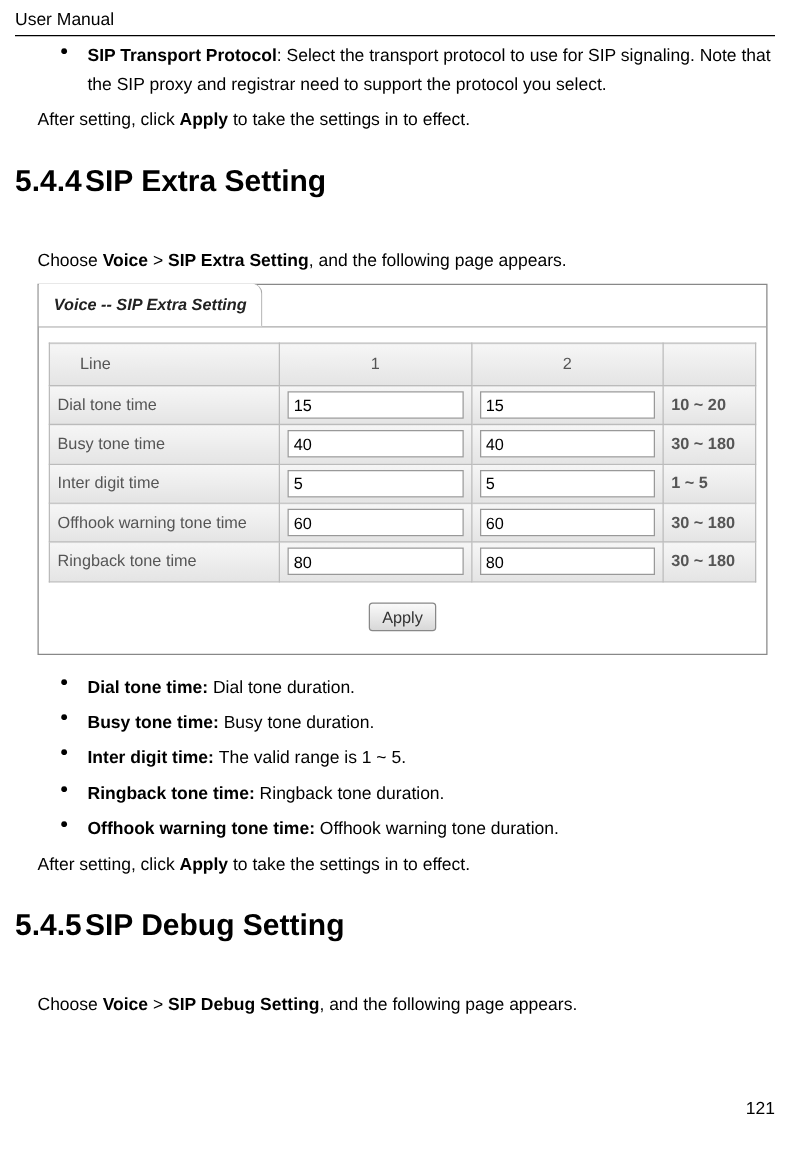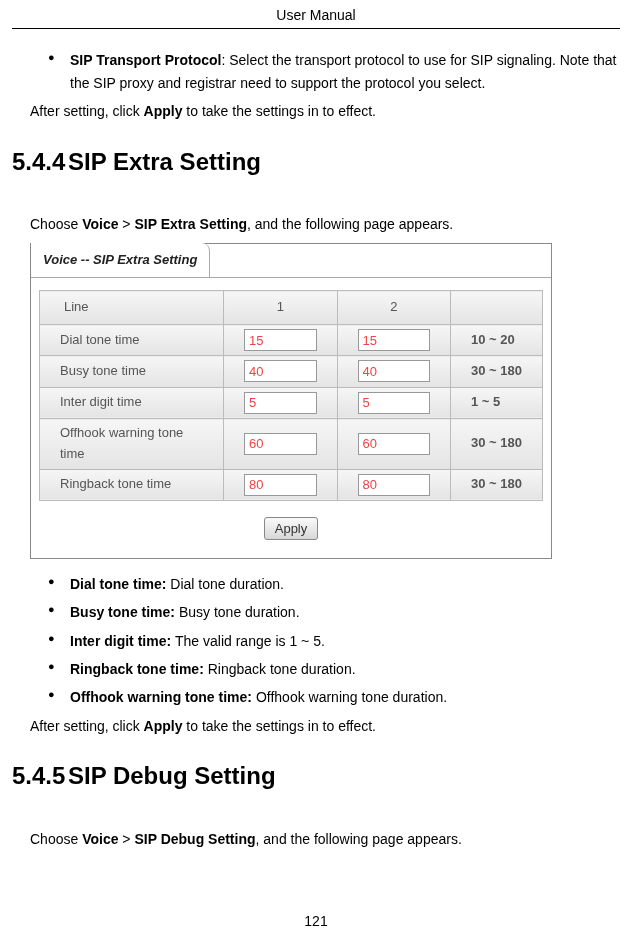--- a/index.html
+++ b/index.html
@@ -7,23 +7,22 @@
       font-family: Arial, Helvetica, sans-serif;
       font-size: 14px;
       color: #000;
       background: #fff;
       width: 632px;
       min-height: 932px;
       padding: 4px 12px 12px 12px;
       line-height: 1.6;
     }
     .header-title {
-      text-align: center;
       font-size: 14px;
-      margin-bottom: 20px;
+      margin-bottom: 4px;
       border-bottom: 1px solid #000;
       padding-bottom: 2px;
     }
     .bullet-list {
       list-style: none;
       padding-left: 38px;
     }
     .bullet-list li {
       position: relative;
       margin-bottom: 6px;
@@ -50,21 +49,21 @@
       margin-left: 0;
     }
     .section-num { display: inline-block; width: 56px; }
     .sub-para {
       margin-left: 18px;
       margin-bottom: 8px;
       margin-top: 32px;
     }
     .screenshot {
       margin: 6px 0 14px 18px;
-      width: 522px;
+      width: 584px;
       border: 1px solid #888;
       background: #fff;
       font-family: Arial, sans-serif;
     }
     .tab-row { display: flex; align-items: flex-end; height: 34px; border-bottom: 1px solid #aaa; }
     .tab-active {
       padding: 6px 12px;
       font-weight: bold;
       font-style: italic;
       font-size: 13px;
@@ -87,21 +86,21 @@
       font-weight: normal;
       text-align: left;
       padding: 6px 24px;
       border: 1px solid #bbb;
       color: #555;
     }
     table.settings th.center, table.settings td.center { text-align: center; }
     table.settings td {
       background: linear-gradient(#f6f6f6, #e4e4e4);
       border: 1px solid #bbb;
-      padding: 4px 20px;
+      padding: 4px 6px;
       color: #555;
     }
     table.settings td.label-cell {
       font-weight: normal;
       text-align: left;
       color: #555;
       width: 184px;
     }
     table.settings td.range-cell {
       font-weight: bold;
@@ -109,37 +108,37 @@
       white-space: nowrap;
       width: 74px;
     }
     .inp {
       width: 100%;
       height: 22px;
       border: 1px solid #999;
       background: #fff;
       padding: 2px 4px;
       font-size: 13px;
-      color: #ef4444;
+      color: #000000;
     }
     .btn-row {
       text-align: center;
       padding: 16px 0 10px 0;
     }
     .apply-btn {
       background: linear-gradient(#fafafa, #d8d8d8);
       border: 1px solid #888;
       border-radius: 3px;
       padding: 3px 10px;
       font-size: 13px;
       color: #333;
       cursor: pointer;
     }
     .page-num {
-      text-align: center;
+      text-align: right;
       font-size: 14px;
       margin-top: 60px;
     }
   </style>
 </head>
 <body>
 
 <div class="header-title">User Manual</div>
 
 <ul class="bullet-list">

